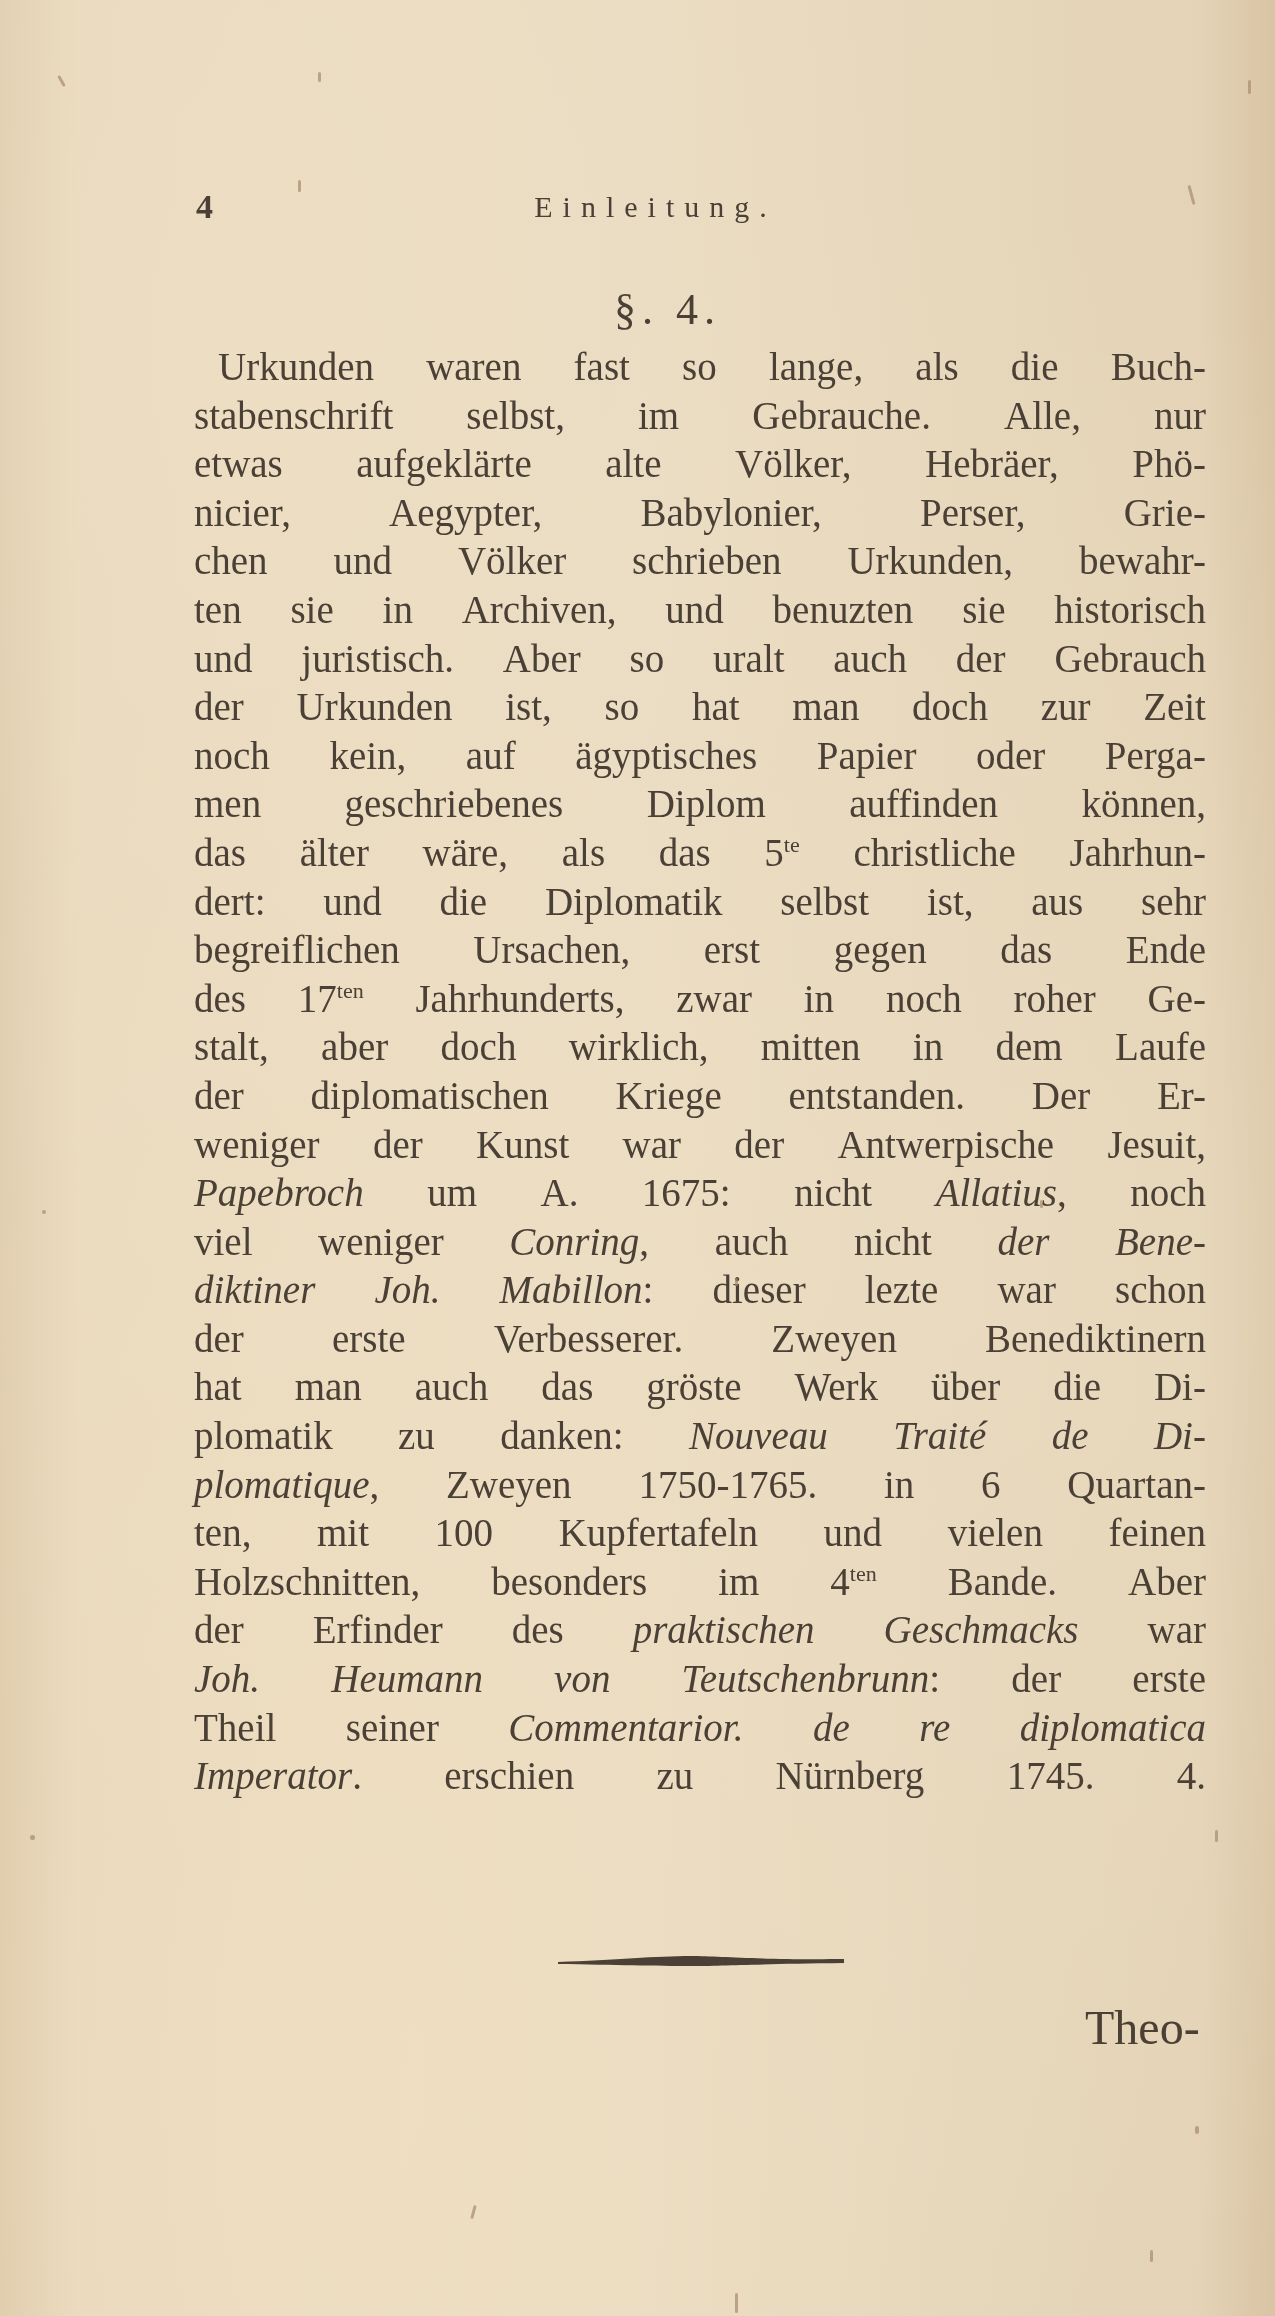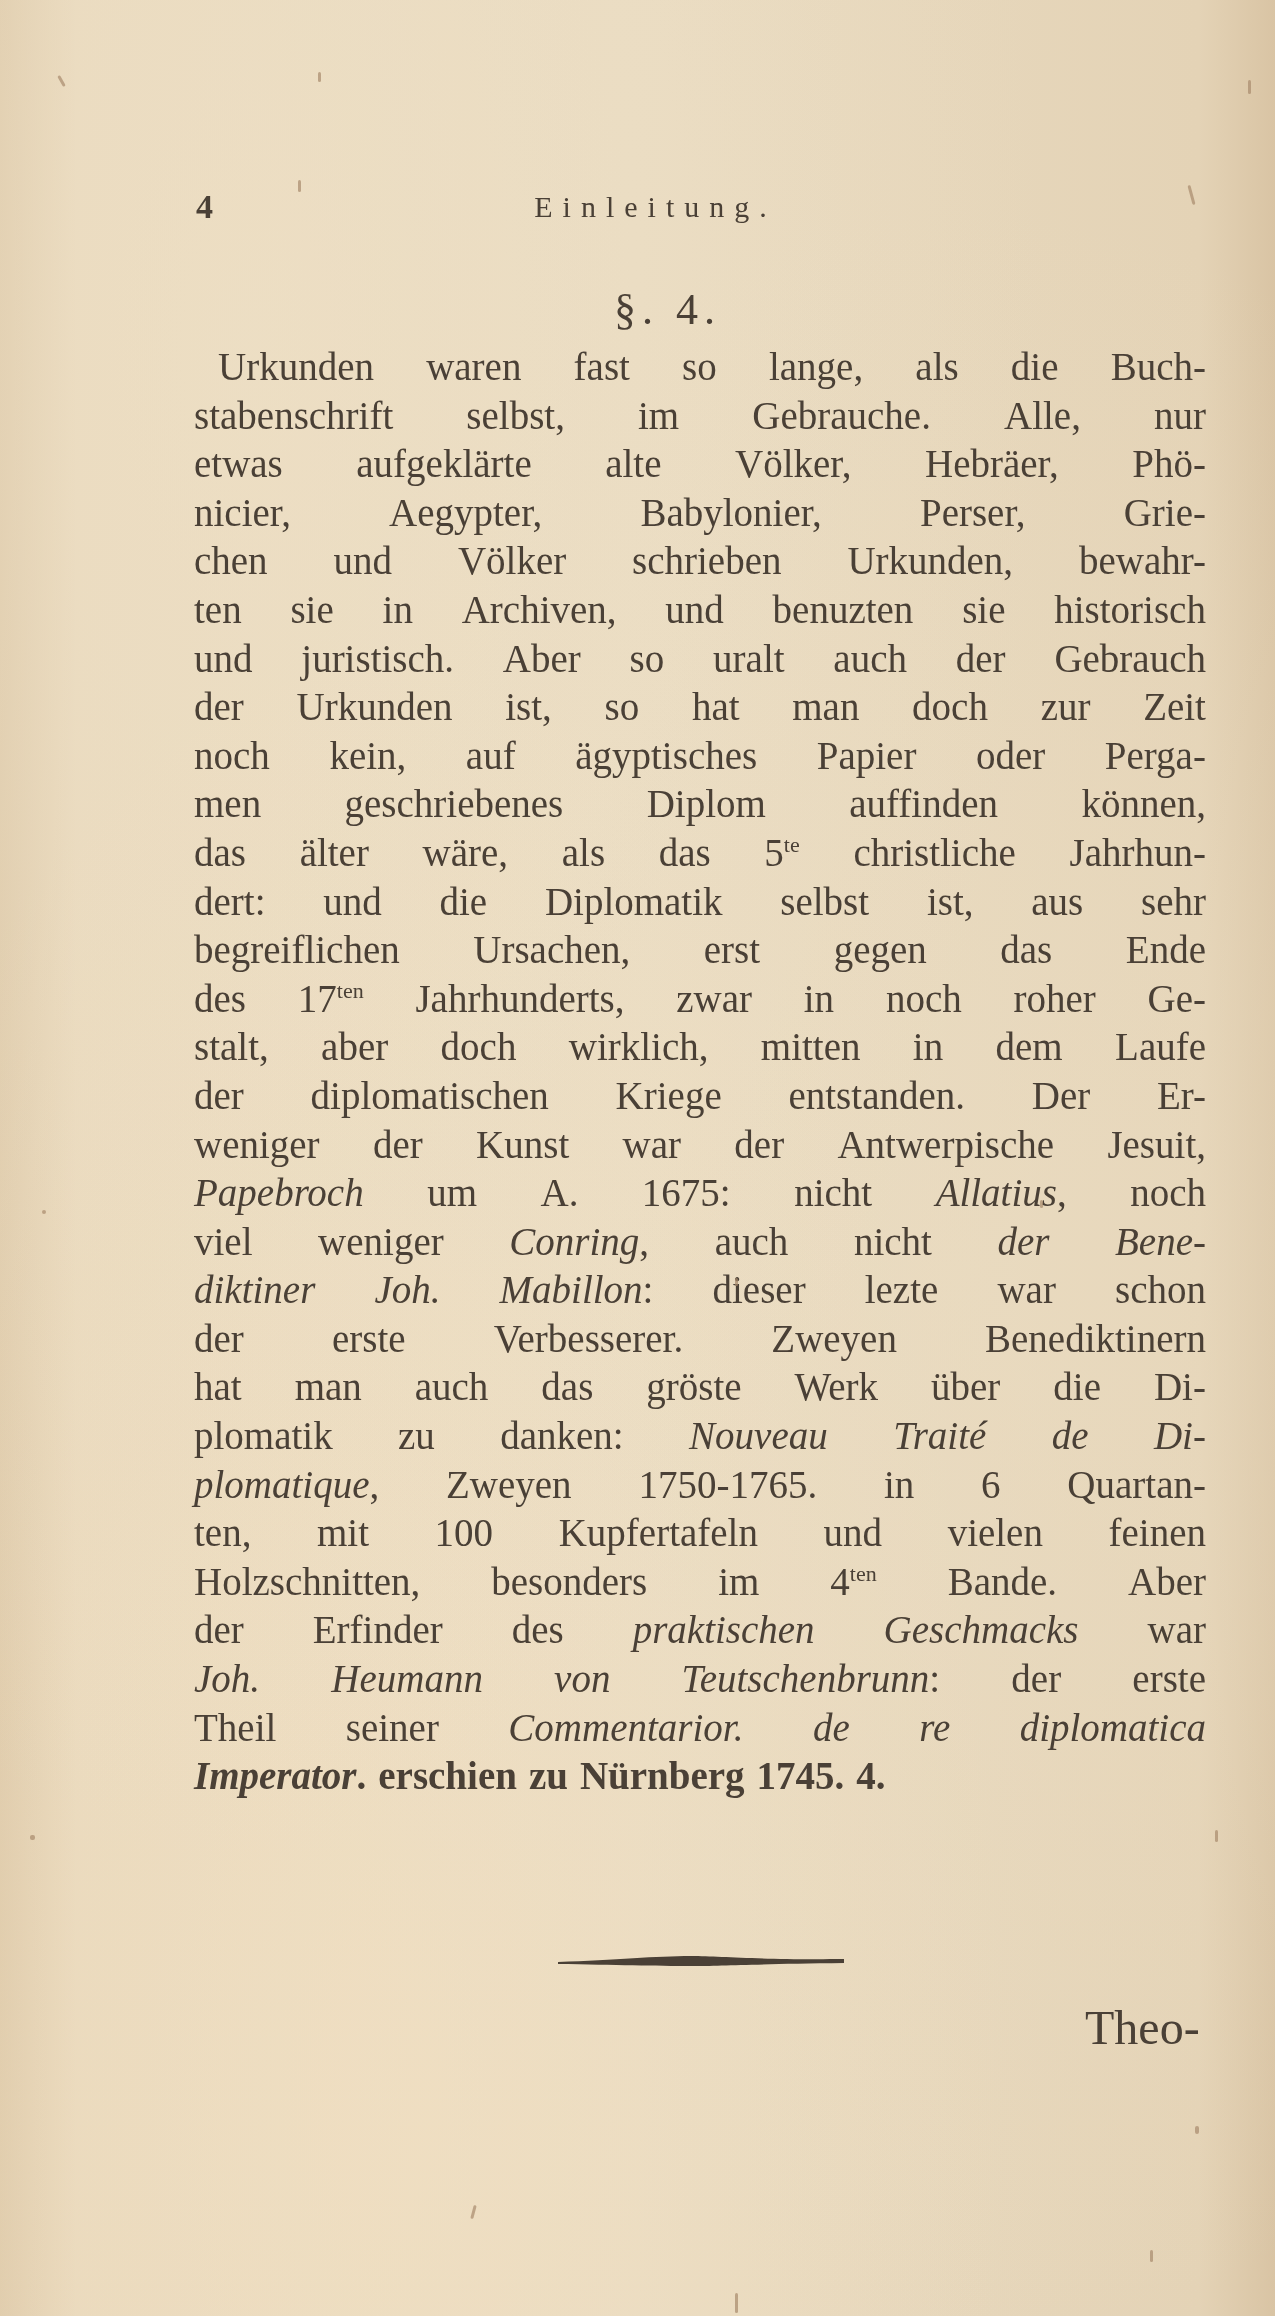--- a/index.html
+++ b/index.html
@@ -35,21 +35,21 @@
   .body-text {
     position: absolute; top: 343px; left: 194px; width: 1012px;
   }
   .line {
     height: 48.6px; line-height: 48.6px; font-size: 39px;
     text-align: justify; text-align-last: justify; white-space: nowrap;
     display: flex; justify-content: space-between; gap: 8px;
   }
   .line span.w { display: inline-block; }
   .line.indent { padding-left: 24px; }
-  .line.last { text-align-last: left; justify-content: flex-start; gap: 12px; font-weight: bold; }
+  .line.last { text-align-last: left; justify-content: space-between; gap: 12px; }
   .it { font-style: italic; }
   sup { font-size: 22px; line-height: 0; vertical-align: 14px; }
   .ornament-rule {
     position: absolute; top: 1953px; left: 556px; width: 290px; height: 16px;
   }
   .catchword {
     position: absolute; top: 2000px; left: 1085px; font-size: 48px;
   }
   .speck { position: absolute; background: #a88a6c; border-radius: 2px; opacity: 0.7; }
 </style>

